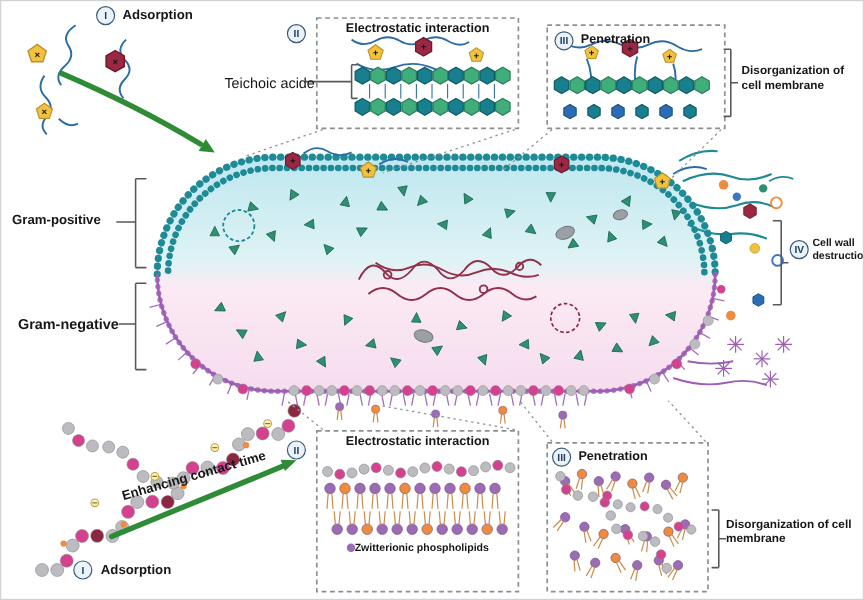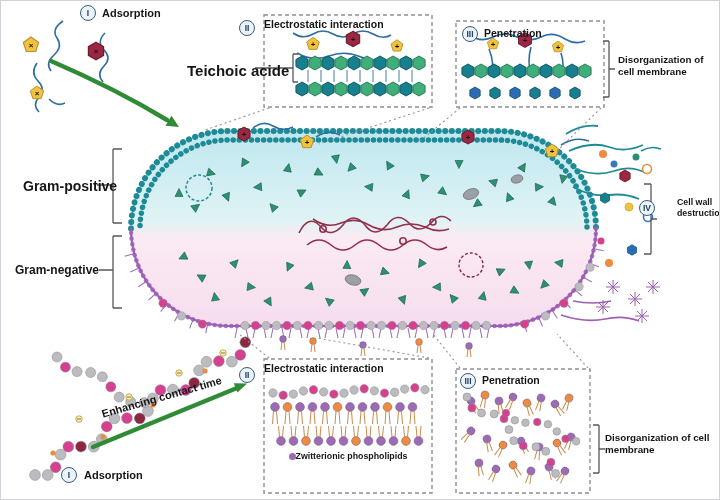--- a/index.html
+++ b/index.html
@@ -5,21 +5,21 @@
   *{margin:0;padding:0;box-sizing:border-box}
   html,body{width:720px;height:500px;background:#fff;font-family:"Liberation Sans",sans-serif}
   #stage{position:relative;width:720px;height:500px;background:#fff;border:1px solid #cfd2d6;overflow:hidden}
   #art{position:absolute;left:0;top:0}
   .lbl{position:absolute;color:#161616;white-space:nowrap}
   .b{font-weight:bold}
   .badge{position:absolute;width:16px;height:16px;border:1.3px solid #3c5a78;border-radius:50%;
          background:#eaf2fb;color:#23405c;font-size:8.5px;font-weight:bold;
          display:flex;align-items:center;justify-content:center;z-index:5}
   .title{position:absolute;font-size:10.5px;font-weight:bold;color:#161616;z-index:5}
-  .center{text-align:left}
+  .center{text-align:center}
   .wrap{white-space:normal;line-height:1.2}
   .legend{position:absolute;left:265px;width:164px;display:flex;align-items:center;justify-content:center;
           gap:0;font-size:8.8px;font-weight:bold;color:#161616;z-index:5}
   .dot{width:7px;height:7px;border-radius:50%;display:inline-block;flex:0 0 auto}
   .sym{font:bold 8px "Liberation Sans",sans-serif;fill:#151515;text-anchor:middle}
   .squig{fill:none;stroke:#2e6da4;stroke-width:1.6}
 </style>
 </head>
 <body>
 
@@ -662,30 +662,30 @@
     <path d="M598 424 H592 M598 424 V472 M598 472 H592 M598 448 H604"></path>
     <path d="M254 67 H292 M292 53 V81 M292 53 H297 M292 81 H297"></path>
   </g>
 </svg>
 
 <div class="badge" style="left:79px;top:4px">I</div>
 <div class="lbl b" style="left:101px;top:6px;font-size:11px">Adsorption</div>
 
 <div class="badge" style="left:238px;top:19px">II</div>
 <div class="title center" style="left:263px;top:17px;width:168px">Electrostatic interaction</div>
-<div class="lbl" style="left:186px;top:61px;width:66px;text-align:left;font-size:15px;font-weight:700">Teichoic acide</div>
+<div class="lbl" style="left:186px;top:61px;width:66px;text-align:left;font-size:12px;font-weight:400">Teichoic acide</div>
 
 <div class="badge" style="left:461px;top:25px">III</div>
 <div class="title" style="left:483px;top:26px">Penetration</div>
 <div class="lbl b wrap" style="left:617px;top:53px;width:100px;font-size:9.8px">Disorganization of cell membrane</div>
 
-<div class="lbl b" style="left:22px;top:177px;font-size:14px">Gram-positive</div>
+<div class="lbl b" style="left:9px;top:177px;font-size:11px">Gram-positive</div>
 <div class="lbl b" style="left:14px;top:262px;font-size:12px">Gram-negative</div>
 
-<div class="badge" style="left:638px;top:199px">IV</div>
+<div class="badge" style="left:657px;top:199px">IV</div>
 <div class="lbl b wrap" style="left:676px;top:196px;width:44px;font-size:8.8px">Cell wall destruction</div>
 
 <div class="lbl b" style="left:101px;top:407px;font-size:11px;transform:rotate(-16deg);transform-origin:0 50%">Enhancing contact time</div>
 
 <div class="badge" style="left:60px;top:466px">I</div>
 <div class="lbl b" style="left:83px;top:468px;font-size:11px">Adsorption</div>
 
 <div class="badge" style="left:238px;top:366px">II</div>
 <div class="title center" style="left:263px;top:361px;width:168px">Electrostatic interaction</div>
 <div class="legend" style="top:450px">

